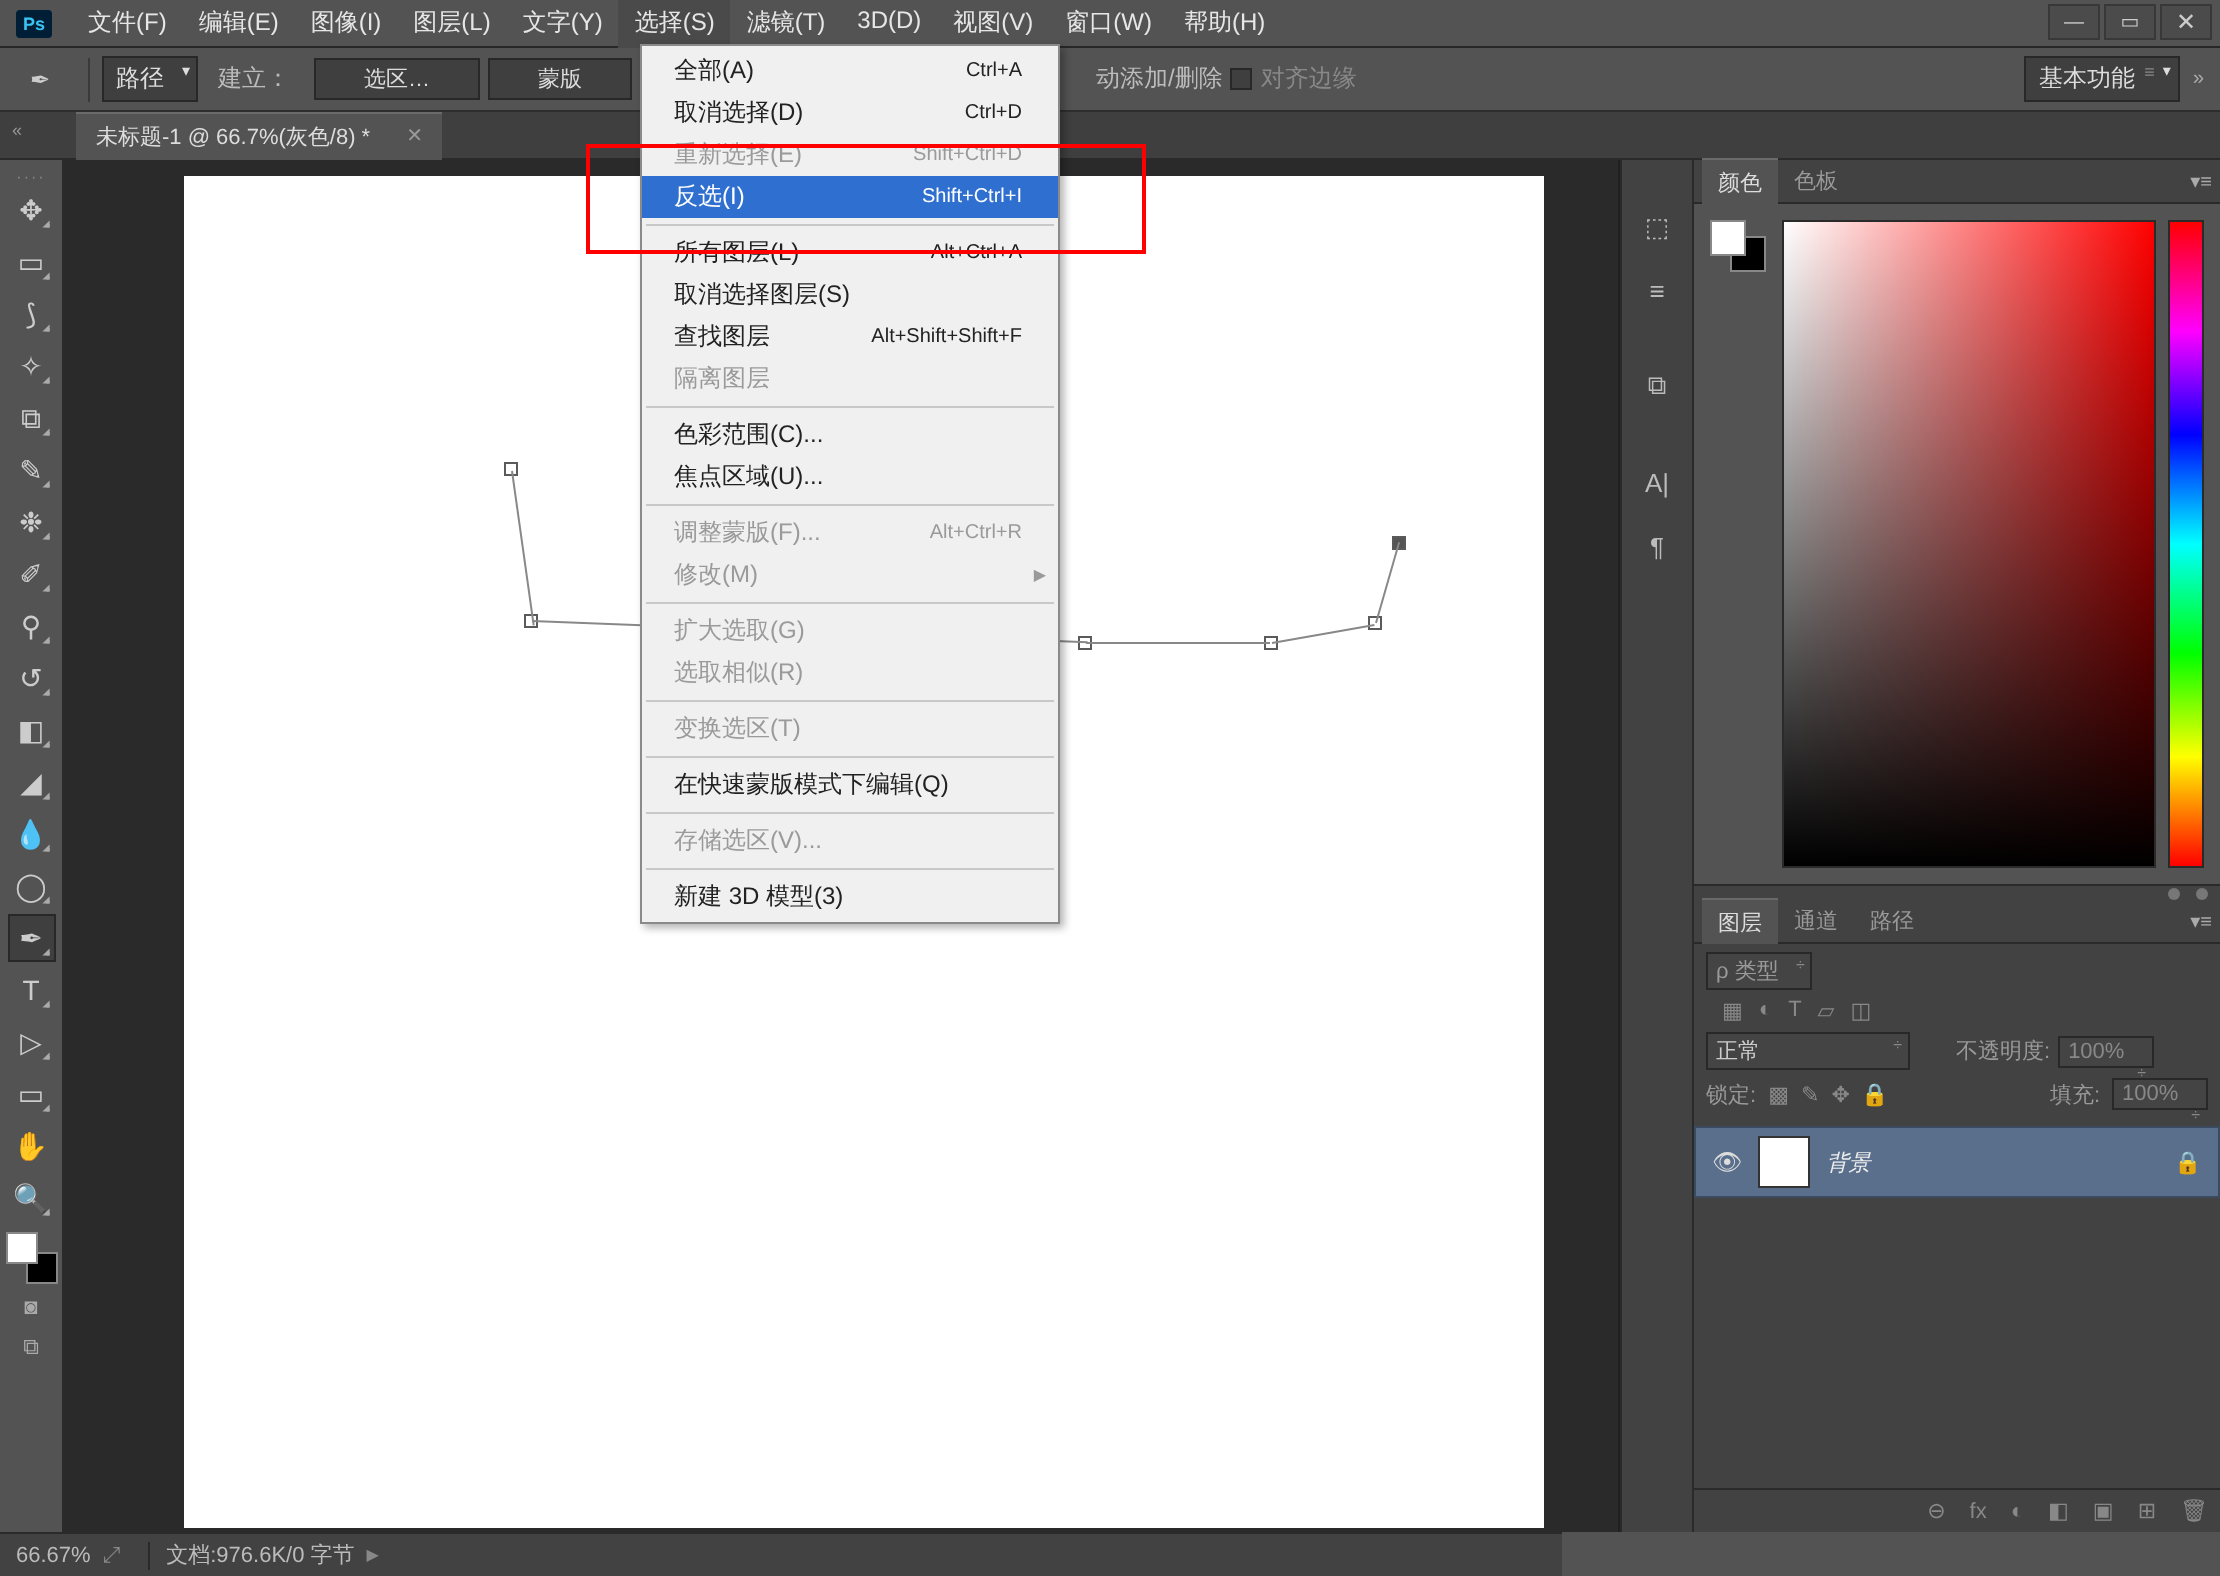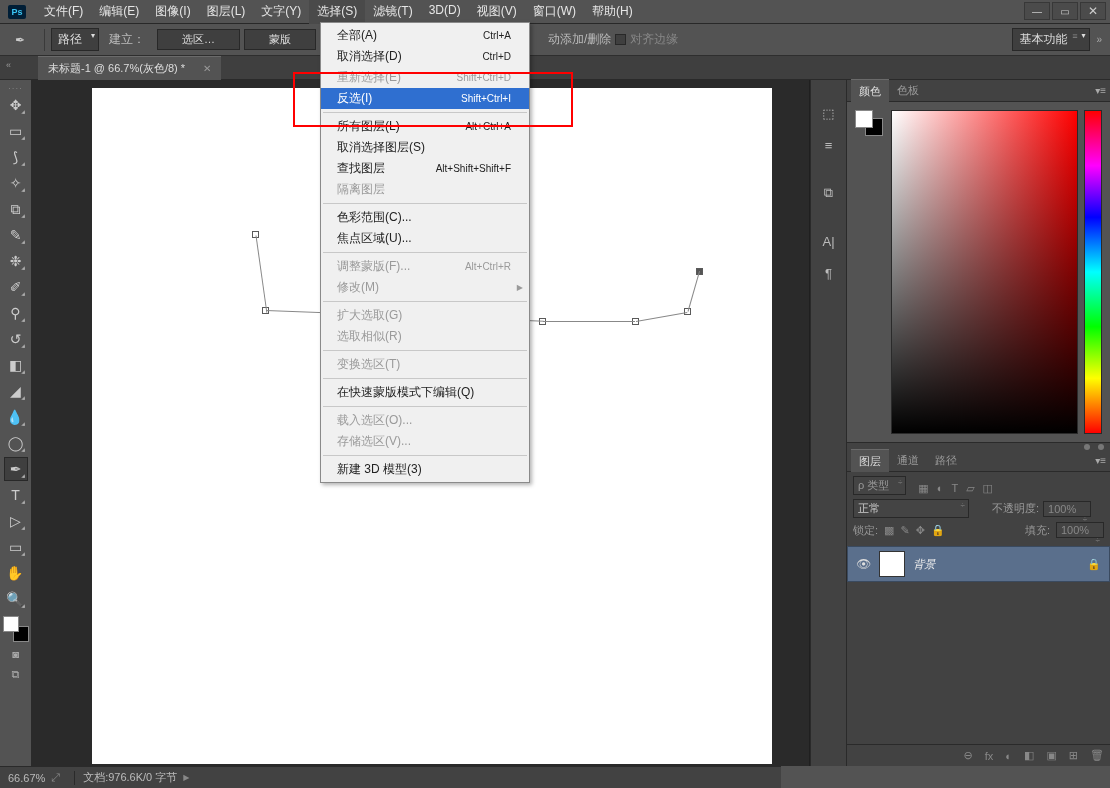--- a/index.html
+++ b/index.html
@@ -70,21 +70,21 @@
 .panel-menu { margin-left: auto; margin-right: 4px; color: #aaa; font-size: 10px;}
 .color-body { height: 340px; display: flex; padding: 8px; gap: 6px; background:#535353;}
 .color-swatches-mini { width: 30px; }
 .mini-fg { width: 18px; height: 18px; background: #fff; border: 1px solid #888; position: relative; z-index:2;}
 .mini-bg { width: 18px; height: 18px; background: #000; border: 1px solid #888; position: relative; margin-top: -10px; margin-left: 10px; z-index:1;}
 .color-field { flex: 1; border: 1px solid #2a2a2a; background: linear-gradient(to bottom, rgba(0,0,0,0) 0%, #000 100%), linear-gradient(to right, #fff 0%, #ff0000 100%);}
 .hue-strip { width: 18px; border: 1px solid #2a2a2a; background: linear-gradient(to bottom, #ff0000 0%, #ff00ff 17%, #0000ff 33%, #00ffff 50%, #00ff00 67%, #ffff00 83%, #ff0000 100%);}
 .color-footer { height: 8px; border-top: 1px solid #2a2a2a; display:flex; justify-content:flex-end; padding-right:6px; gap:8px; align-items:center; background:#424242;}
 .color-footer .dot { width:6px;height:6px;background:#777;border-radius:3px;}
 .layers-body { background: #424242; padding: 4px 6px; font-size: 11px; color: #ccc; }
-.layers-row1 { display: flex; align-items: flex-end; gap: 4px; margin-bottom: 4px;}
+.layers-row1 { display: flex; align-items: flex-start; gap: 4px; margin-bottom: 4px; flex-direction: column;}
 .layers-drop { background: #444; border: 1px solid #282828; padding: 1px 16px 1px 4px; position: relative; font-size: 11px; flex-shrink:0;}
 .layers-drop::after { content: "÷"; position: absolute; right: 3px; font-size: 8px; color:#888;}
 .layers-drop.kind { color: #999;}
 .layers-icons-row { display: flex; gap: 8px; margin-left: 8px; color: #888;}
 .layers-row2 { display: flex; align-items: center; gap: 4px; margin-bottom: 4px;}
 .lock-row { display: flex; align-items: center; gap: 6px; color: #999; margin-bottom: 4px;}
 .lock-item { color: #888; font-size: 11px;}
 .layer-list { background: #424242; min-height: 180px;}
 .layer-item { height: 36px; background: #5a6f8c; display: flex; align-items: center; padding: 0 8px; gap: 8px; border: 1px solid #3a4a5f;}
 .layer-eye { color: #ddd; font-size: 12px;}
@@ -249,21 +249,21 @@
             <div class="layers-drop kind">ρ 类型</div>
             <div class="layers-icons-row">
               <span>▦</span>
               <span>◐</span>
               <span>T</span>
               <span>▱</span>
               <span>◫</span>
             </div>
           </div>
           <div class="layers-row2">
-            <div class="layers-drop" style="width:116px">正常</div>
+            <div class="layers-drop" style="width:102px">正常</div>
             <span style="margin-left:19px;color:#999">不透明度:</span>
             <div class="layers-drop" style="width:48px;color:#888">100%</div>
           </div>
           <div class="lock-row">
             <span>锁定:</span>
             <span class="lock-item">▩</span>
             <span class="lock-item">✎</span>
             <span class="lock-item">✥</span>
             <span class="lock-item">🔒</span>
             <span style="margin-left:auto;color:#999">填充:</span>
@@ -357,23 +357,20 @@
     <div class="dd-sep"></div>
     <div class="dd-item disabled">
       <span>变换选区(T)</span>
     </div>
     <div class="dd-sep"></div>
     <div class="dd-item">
       <span>在快速蒙版模式下编辑(Q)</span>
     </div>
     <div class="dd-sep"></div>
     <div class="dd-item disabled">
-      <span>载入选区(O)...</span>
-    </div>
-    <div class="dd-item disabled">
       <span>存储选区(V)...</span>
     </div>
     <div class="dd-sep"></div>
     <div class="dd-item">
       <span>新建 3D 模型(3)</span>
     </div>
   </div>
 
 <div class="redbox" style="left:293px; top:72px; width:280px; height:55px;"></div>
 

